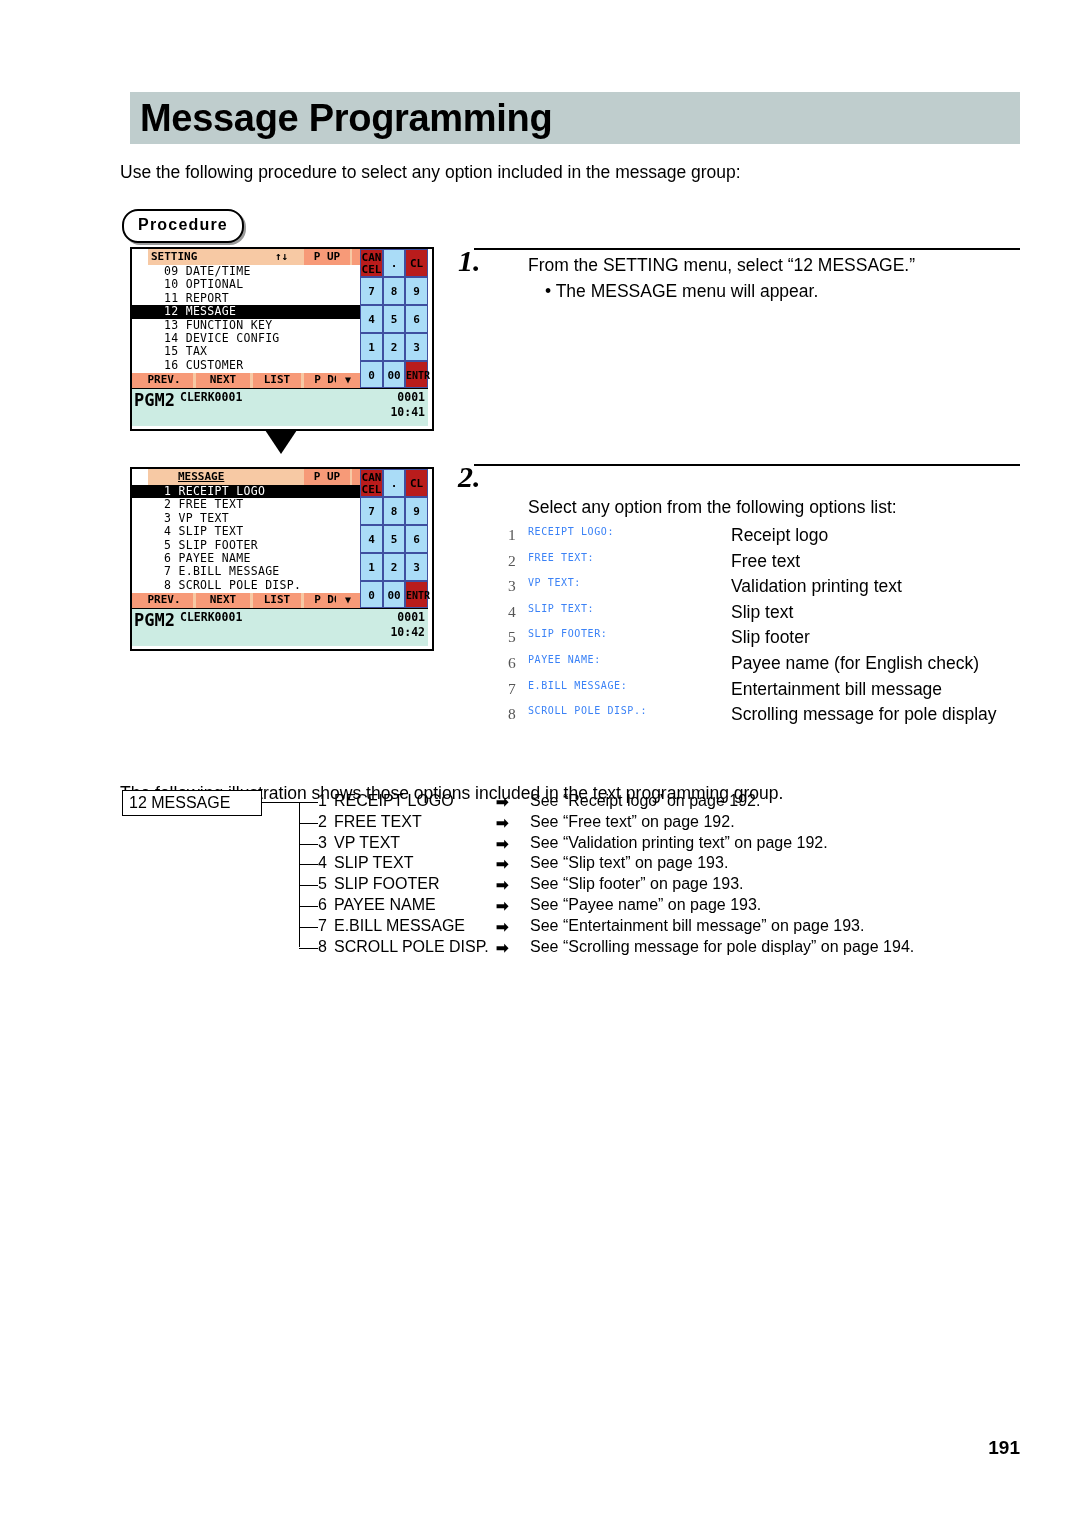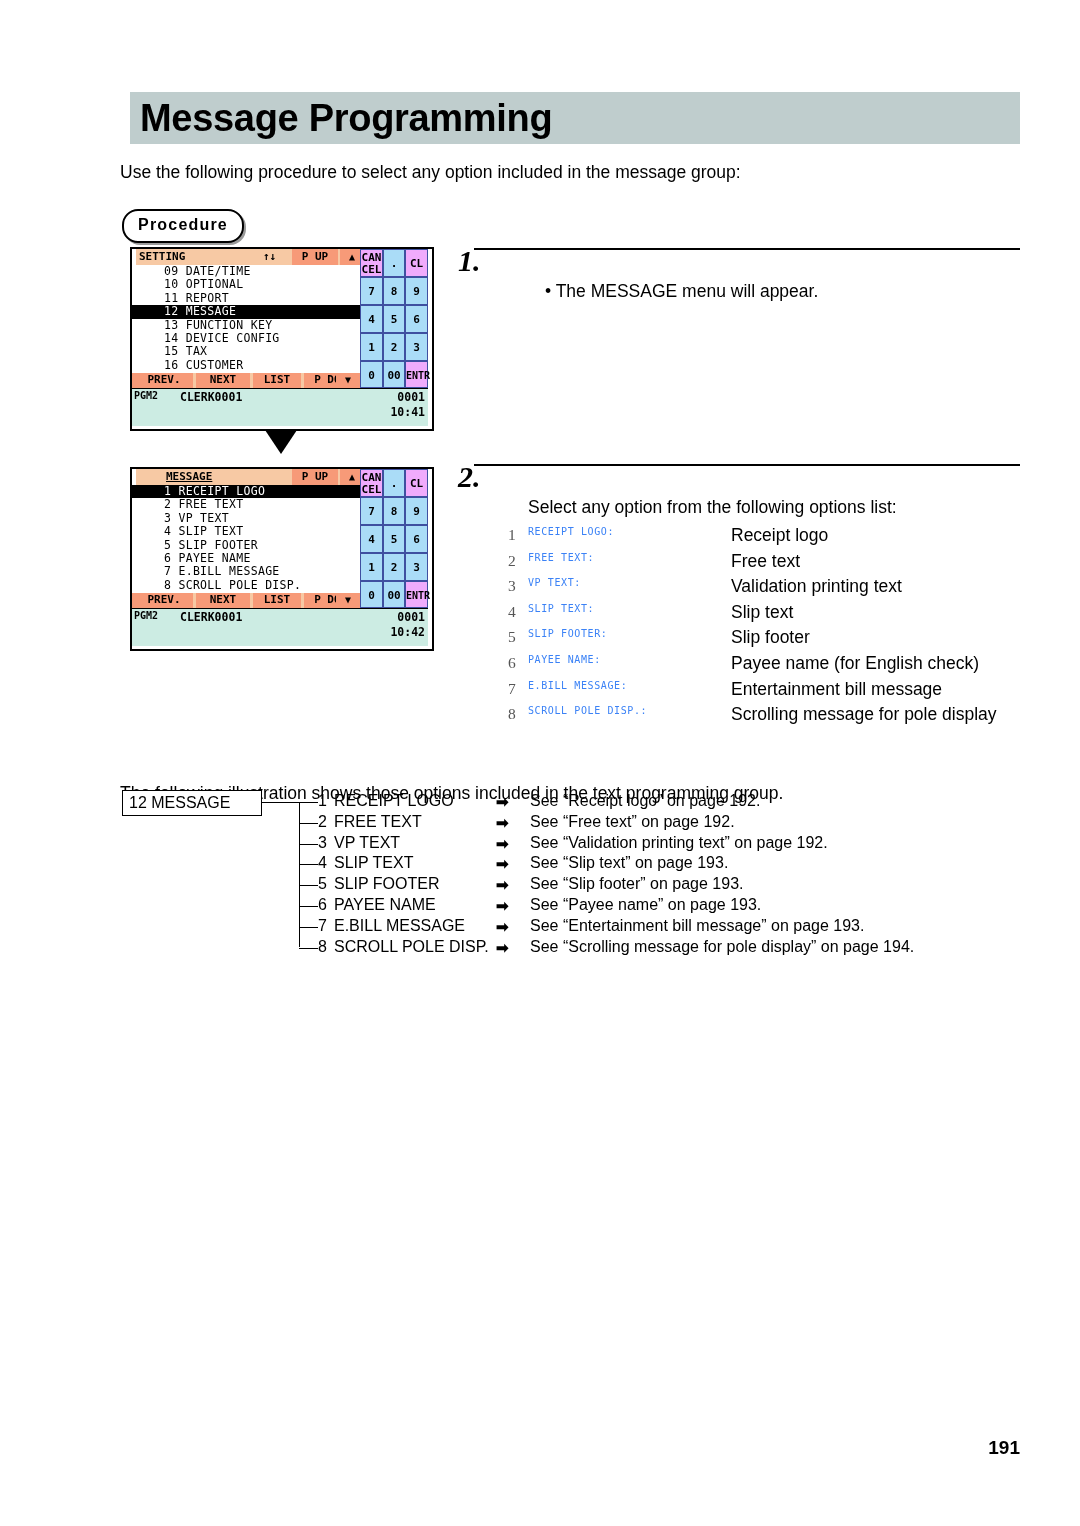--- a/index.html
+++ b/index.html
@@ -46,21 +46,21 @@
     width:300px; height:180px;
     border:2px solid #000;
     background:#ffffff;
     font-family:"DejaVu Sans Mono", monospace;
     font-size:11px;
     overflow:hidden;
   }
   #lcd1{left:130px; top:247px;}
   #lcd2{left:130px; top:467px;}
 
-  .lcd-top{position:absolute; left:4px; top:0; width:228px; height:24px; background:#f7c9a4;}
+  .lcd-top{position:absolute; left:16px; top:0; width:228px; height:24px; background:#f7c9a4;}
   .lcd-title{
     position:absolute; left:3px; top:1px; font-size:11px; font-weight:bold;
     letter-spacing:0px; color:#000;
   }
   .lcd-title.ul{text-decoration:underline;padding-left:27px;}
   .updown{position:absolute; left:127px; top:1px; font-size:11px; font-weight:bold;}
   .pup{
     position:absolute; left:156px; top:0; width:46px; height:16px;
     background:#f79a78; font-size:11px; font-weight:bold;
     text-align:center; line-height:15px;
@@ -87,33 +87,33 @@
   .softkey{
     position:absolute; top:0; height:15px; font-size:11px; font-weight:bold;
     line-height:14px; text-align:center; background:#f79a78;
   }
   .sk-sep{position:absolute; top:0; height:15px; width:3px; background:#f7c9a4;}
 
   .statusbar{
     position:absolute; left:0; top:139px; width:296px; height:37px;
     background:#ccece3; border-top:1px solid #000;
   }
-  .st-pgm{position:absolute; left:2px; top:1px; font-size:10px; font-weight:bold;}
+  .st-pgm{position:absolute; left:2px; top:1px; font-size:17px; font-weight:bold;}
   .st-clerk{position:absolute; left:48px; top:1px; font-size:11.5px; font-weight:bold;}
   .st-num{position:absolute; right:3px; top:1px; font-size:11.5px; font-weight:bold;}
   .st-time{position:absolute; right:3px; top:16px; font-size:11.5px; font-weight:bold;}
 
   
   .keypad{position:absolute; left:228px; top:0; width:68px; height:139px; background:#bfe4fb;}
   .key{
     position:absolute; background:#aadcf7; border:1px solid #3f4fa0;
     font-size:11px; font-weight:bold; text-align:center; color:#000;
     box-sizing:border-box;
   }
-  .key.cyan{background:#f0abfc;}
+  .key.cyan{background:#b91c1c;}
   .key-l1{line-height:24px;}
   .key-2l{line-height:12px; padding-top:1px;}
 
   
   .tri-down{
     position:absolute; left:265px; top:430px;
     width:0;height:0;border-left:16px solid transparent;border-right:16px solid transparent;
     border-top:24px solid #000;
   }
 
@@ -166,20 +166,21 @@
 
   <div class="title-band"></div>
   <div class="title-text">Message Programming</div>
 
   <div class="intro">Use the following procedure to select any option included in the message group:</div>
 
   <div class="proc-badge">Procedure</div>
 
   <div class="step-rule" style="left:474px; top:248px; width:546px;"></div>
   <div class="step-num" style="left:458px; top:244px;">1.</div>
+  <div class="step-body" style="left:528px; top:252px;">From the SETTING menu, select “12 MESSAGE.”</div>
   <div class="step-body" style="left:545px; top:278px;">• The MESSAGE menu will appear.</div>
 
   <div class="lcd" id="lcd1">
     <div class="lcd-top">
       <span class="lcd-title">SETTING</span>
       <span class="updown">↑↓</span>
       <div class="pup">P UP</div>
       <div class="uparrow">▲</div>
     </div>
 

